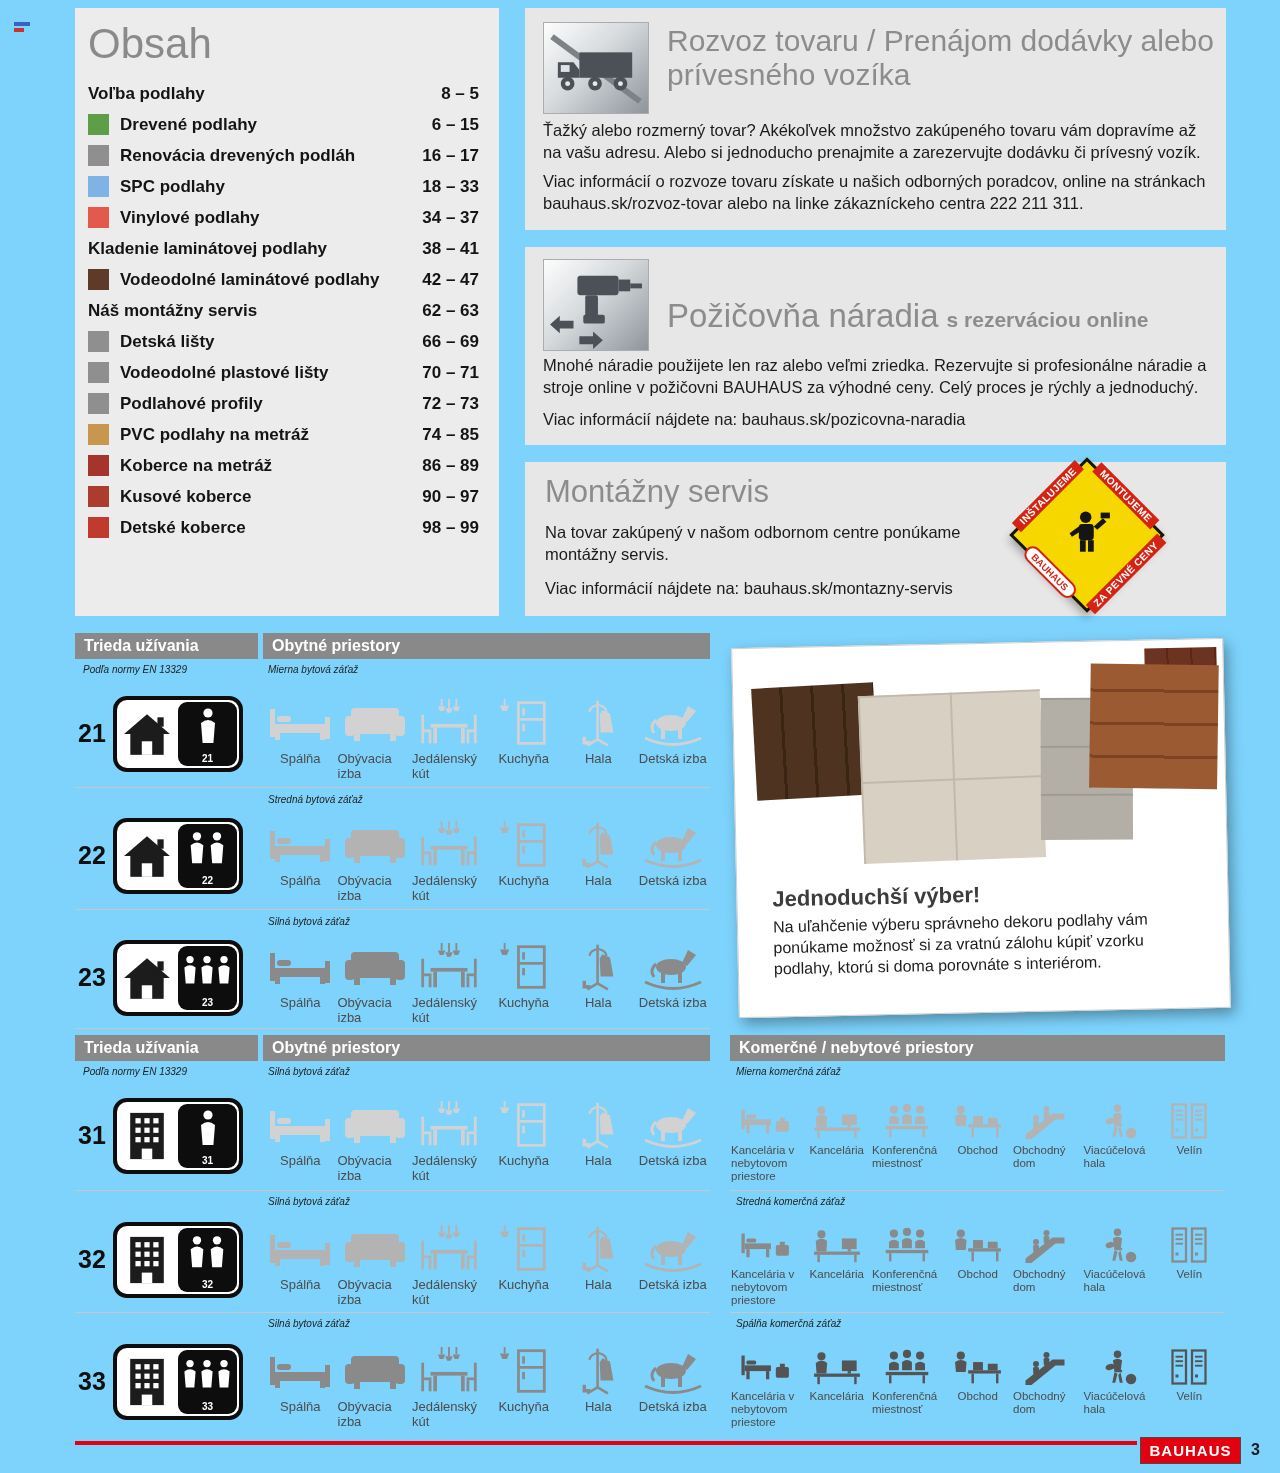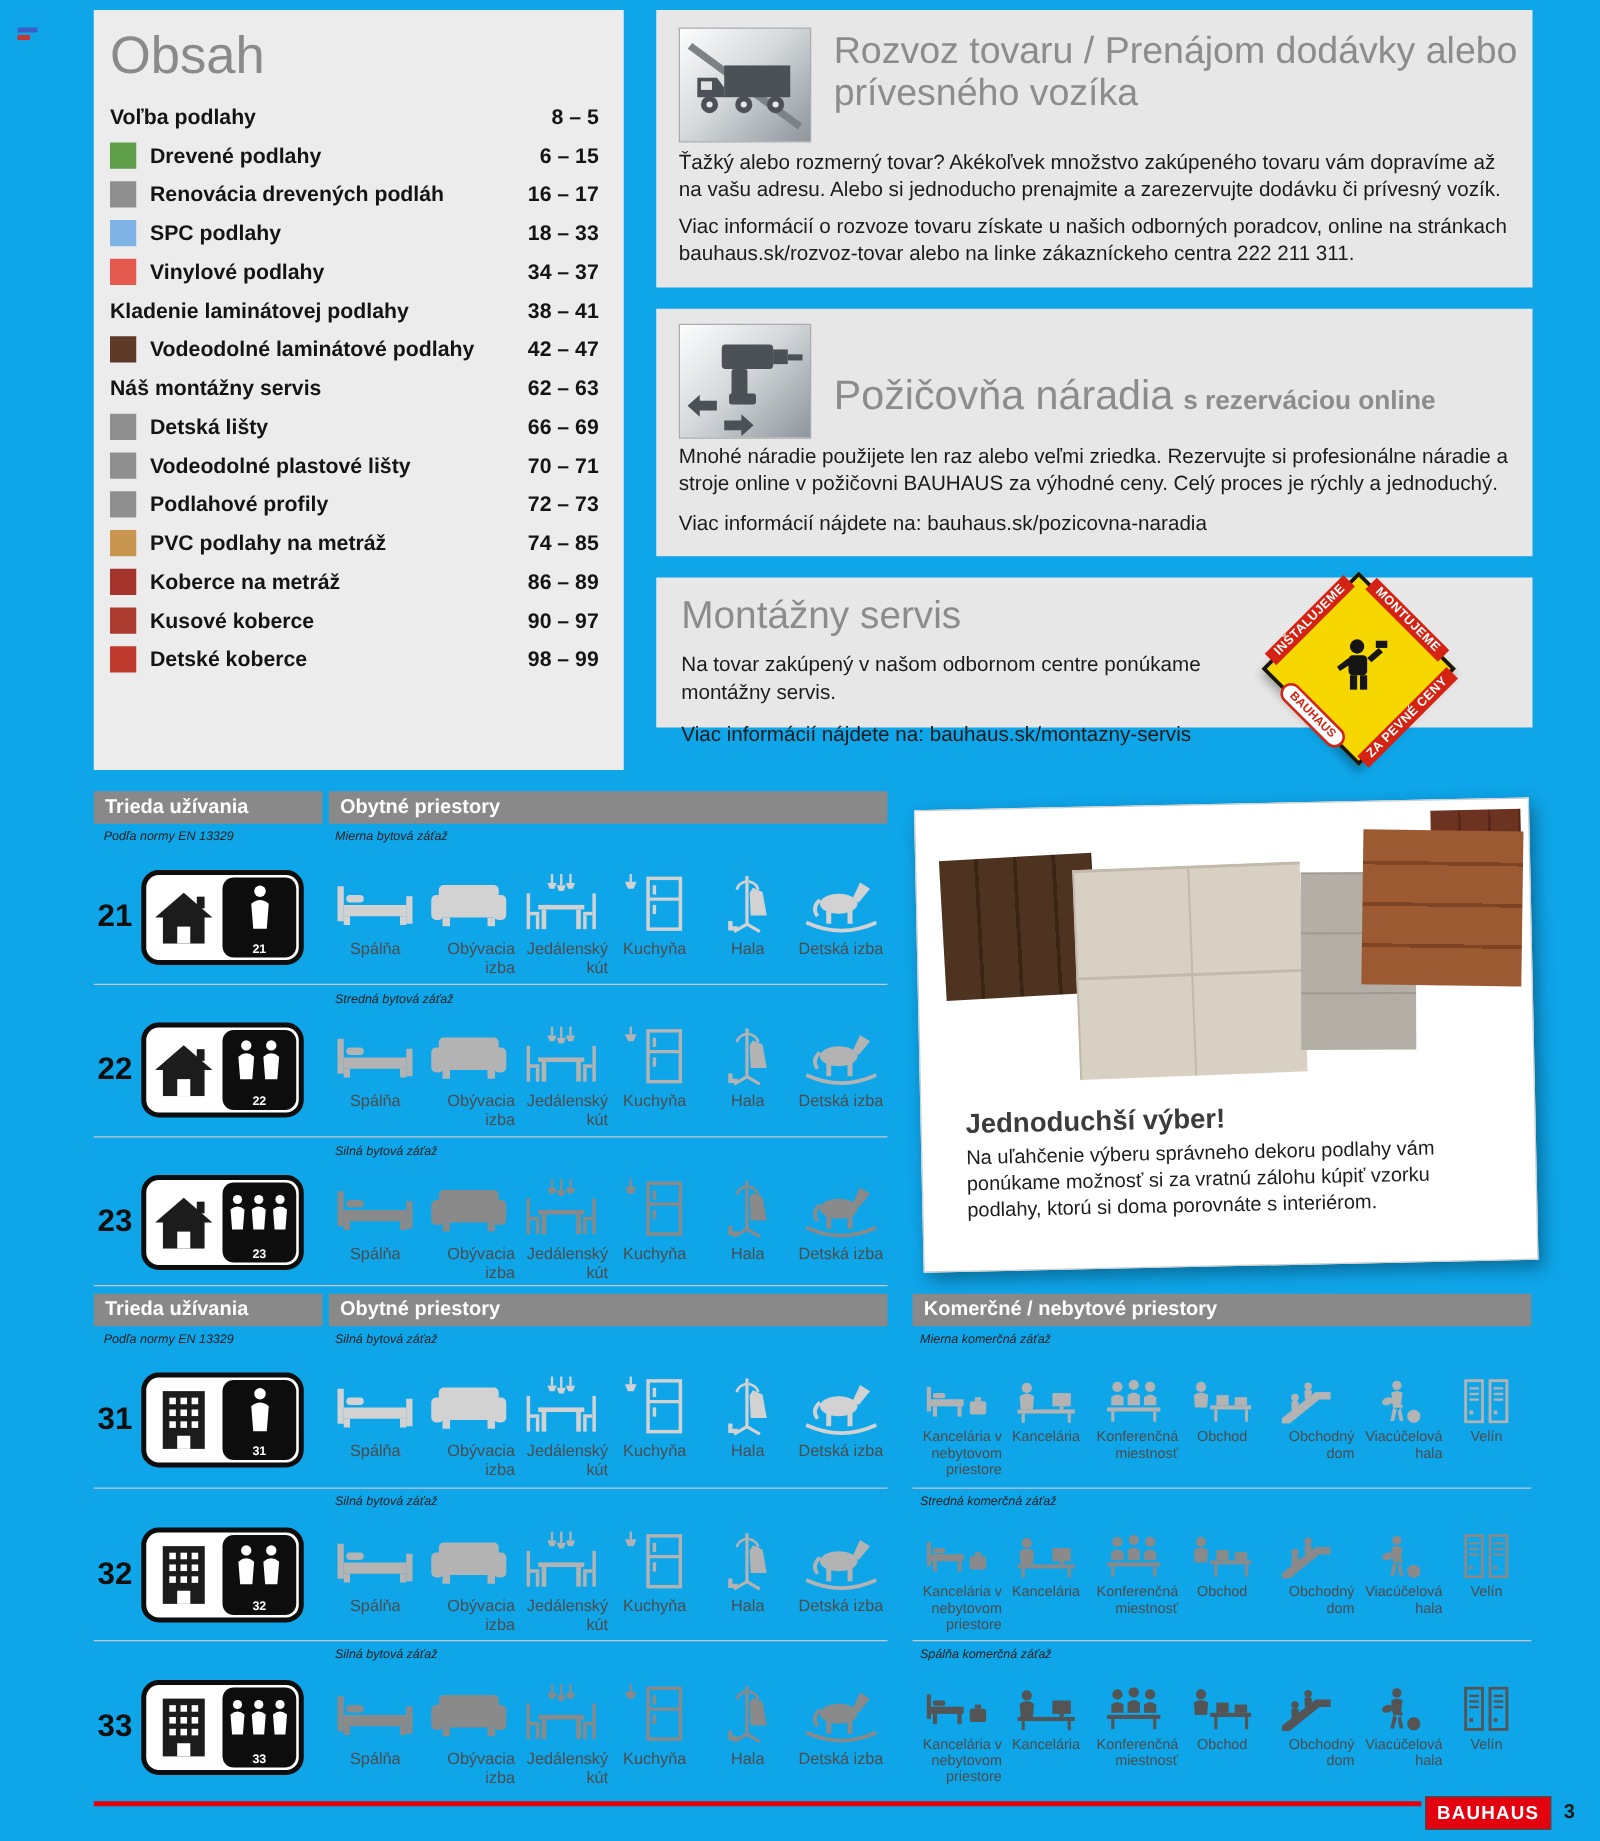--- a/index.html
+++ b/index.html
@@ -1,36 +1,36 @@
 <!DOCTYPE html>
 <html><head>
 <meta charset="utf-8">
 <style>
   *{margin:0;padding:0;box-sizing:border-box}
   body{font-family:"Liberation Sans",sans-serif;background:#fff;color:#111}
-  .page{position:relative;width:1280px;height:1473px;background:#0ea5e9;overflow:hidden}
+  .page{position:relative;width:1280px;height:1473px;background:#7dd3fc;overflow:hidden}
 
   
   .corner{position:absolute;left:14px;top:22px}
   .corner .b1{width:16px;height:4px;background:#3a5fc8}
   .corner .b2{width:10px;height:4px;background:#c8342a;margin-top:2px}
 
   
   .toc{position:absolute;left:75px;top:8px;width:424px;height:608px;background:#ececec;padding:12px 20px 0 13px}
   .toc-title{font-size:42px;color:#8a8a8a;font-weight:400;margin-bottom:10px}
   .toc-item{display:flex;align-items:center;height:31px;font-weight:bold;font-size:17px;color:#141414}
   .toc-sq{width:21px;height:21px;margin-right:11px;flex:none;background:transparent}
   .toc-label{flex:1}
   .toc-pages{white-space:nowrap}
 
   
   .ibox{position:absolute;left:525px;width:701px;background:#e7e7e7}
   .ib1{top:8px;height:222px}
   .ib2{top:247px;height:198px}
-  .ib3{top:462px;height:120px}
+  .ib3{top:462px;height:154px}
   .iplate{position:absolute;left:18px;width:106px;height:92px;border:1px solid #a9adb1;
     background:linear-gradient(135deg,#fdfdfd 0%,#d6dadd 45%,#8e959b 100%)}
   .ib-title{position:absolute;color:#8c8c8c;line-height:1.13}
   .ib-text{position:absolute;left:18px;width:666px;font-size:16.5px;line-height:1.33;color:#1b1b1b}
   .suffix{font-size:21px;color:#8c8c8c;font-weight:700;margin-left:8px}
 
   
   .badge{position:absolute;left:479px;top:-10px;width:166px;height:166px}
   .dmd{position:absolute;left:28px;top:28px;width:110px;height:110px;transform:rotate(45deg);
     background:#f6d800;border:3px solid #151515;box-shadow:3px 4px 8px rgba(0,0,0,.3)}
@@ -53,21 +53,21 @@
   .hdiv{position:absolute;height:1px;background:#c8c8c8}
   .rooms{position:absolute;display:flex}
   .rooms.res{width:447px;height:96px}
   .rooms.com{width:494px;height:100px}
   .room{display:flex;flex-direction:column;align-items:center;justify-content:flex-end;height:100%}
   .res .room{width:74.5px}
   .com .room{width:70.5px}
   .ri{fill:currentColor;display:block}
   .res .ri{width:64px;height:48px}
   .com .ri{width:54px;height:36px}
-  .rlabel{text-align:right;line-height:1.15;margin-top:5px;color:#4c4c4c}
+  .rlabel{text-align:left;line-height:1.15;margin-top:5px;color:#4c4c4c}
   .res .rlabel{height:32px;font-size:13px}
   .com .rlabel{height:42px;font-size:11.5px}
   .sh-a{color:#d2d2d2}.sh-b{color:#b3b3b3}.sh-c{color:#8a8a8a}.sh-d{color:#545454}
 
   
   .promo{position:absolute;left:735px;top:643px;width:492px;height:370px;transform:rotate(-1.2deg);
     background:#fff;border:1px solid #cfcfcf;box-shadow:4px 6px 14px rgba(0,0,0,.35)}
   .sw{position:absolute}
   .sw1{left:20px;top:38px;width:122px;height:112px;transform:rotate(-2deg);
     background:repeating-linear-gradient(90deg,#4e3320 0 28px,#3a2414 28px 31px)}

